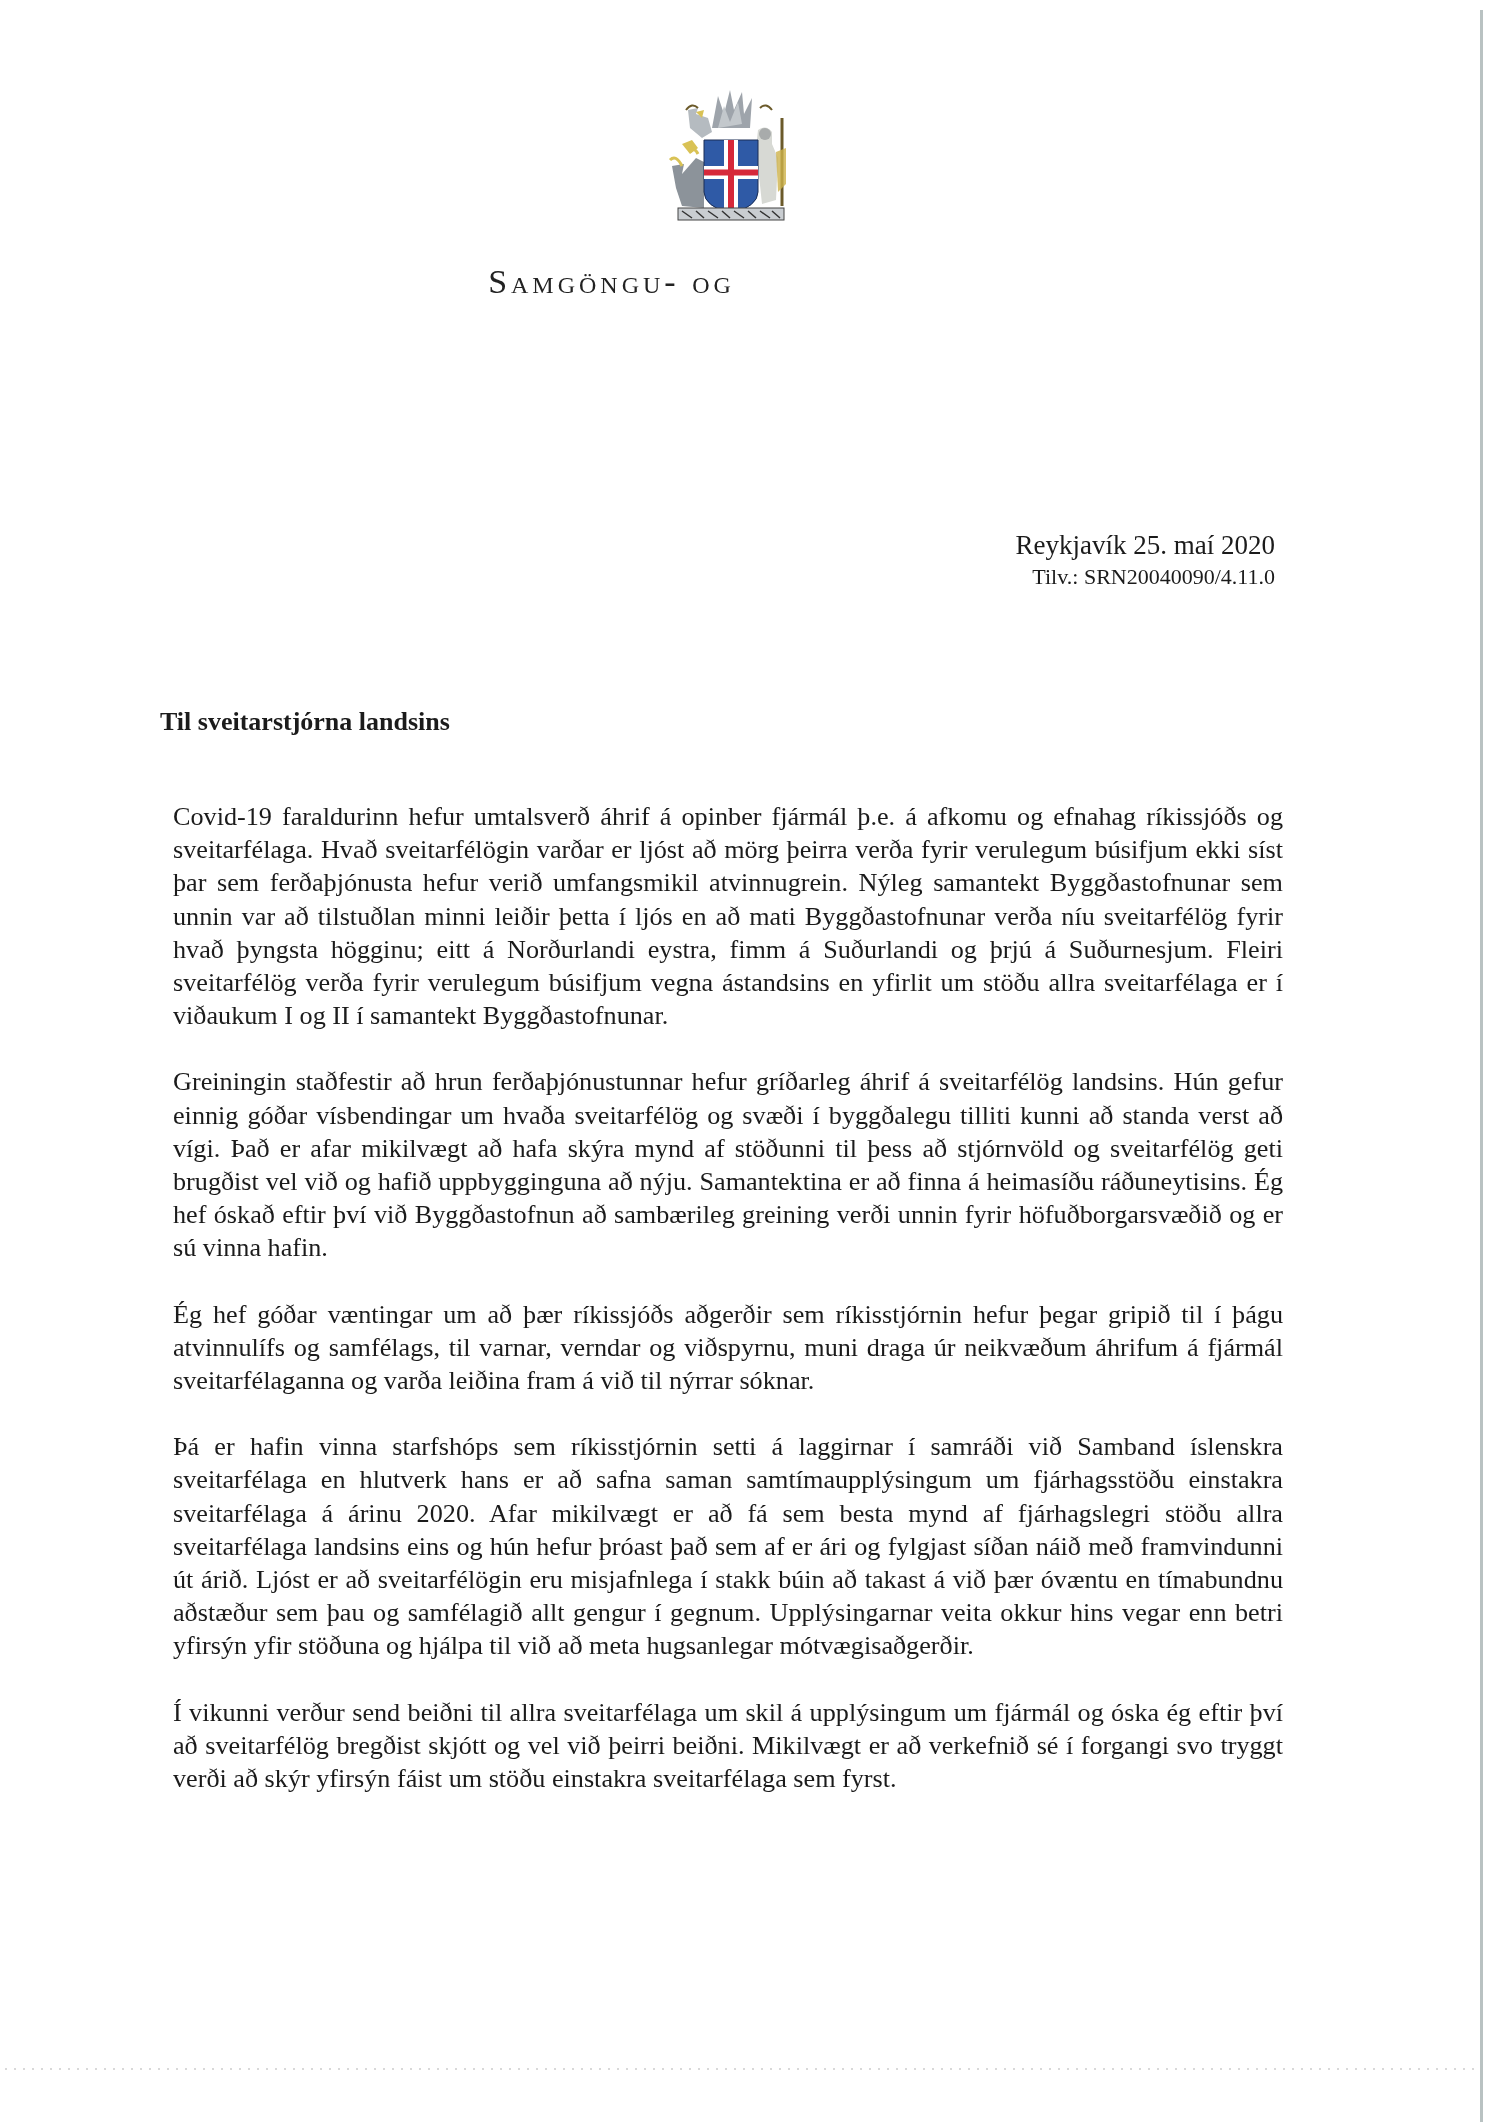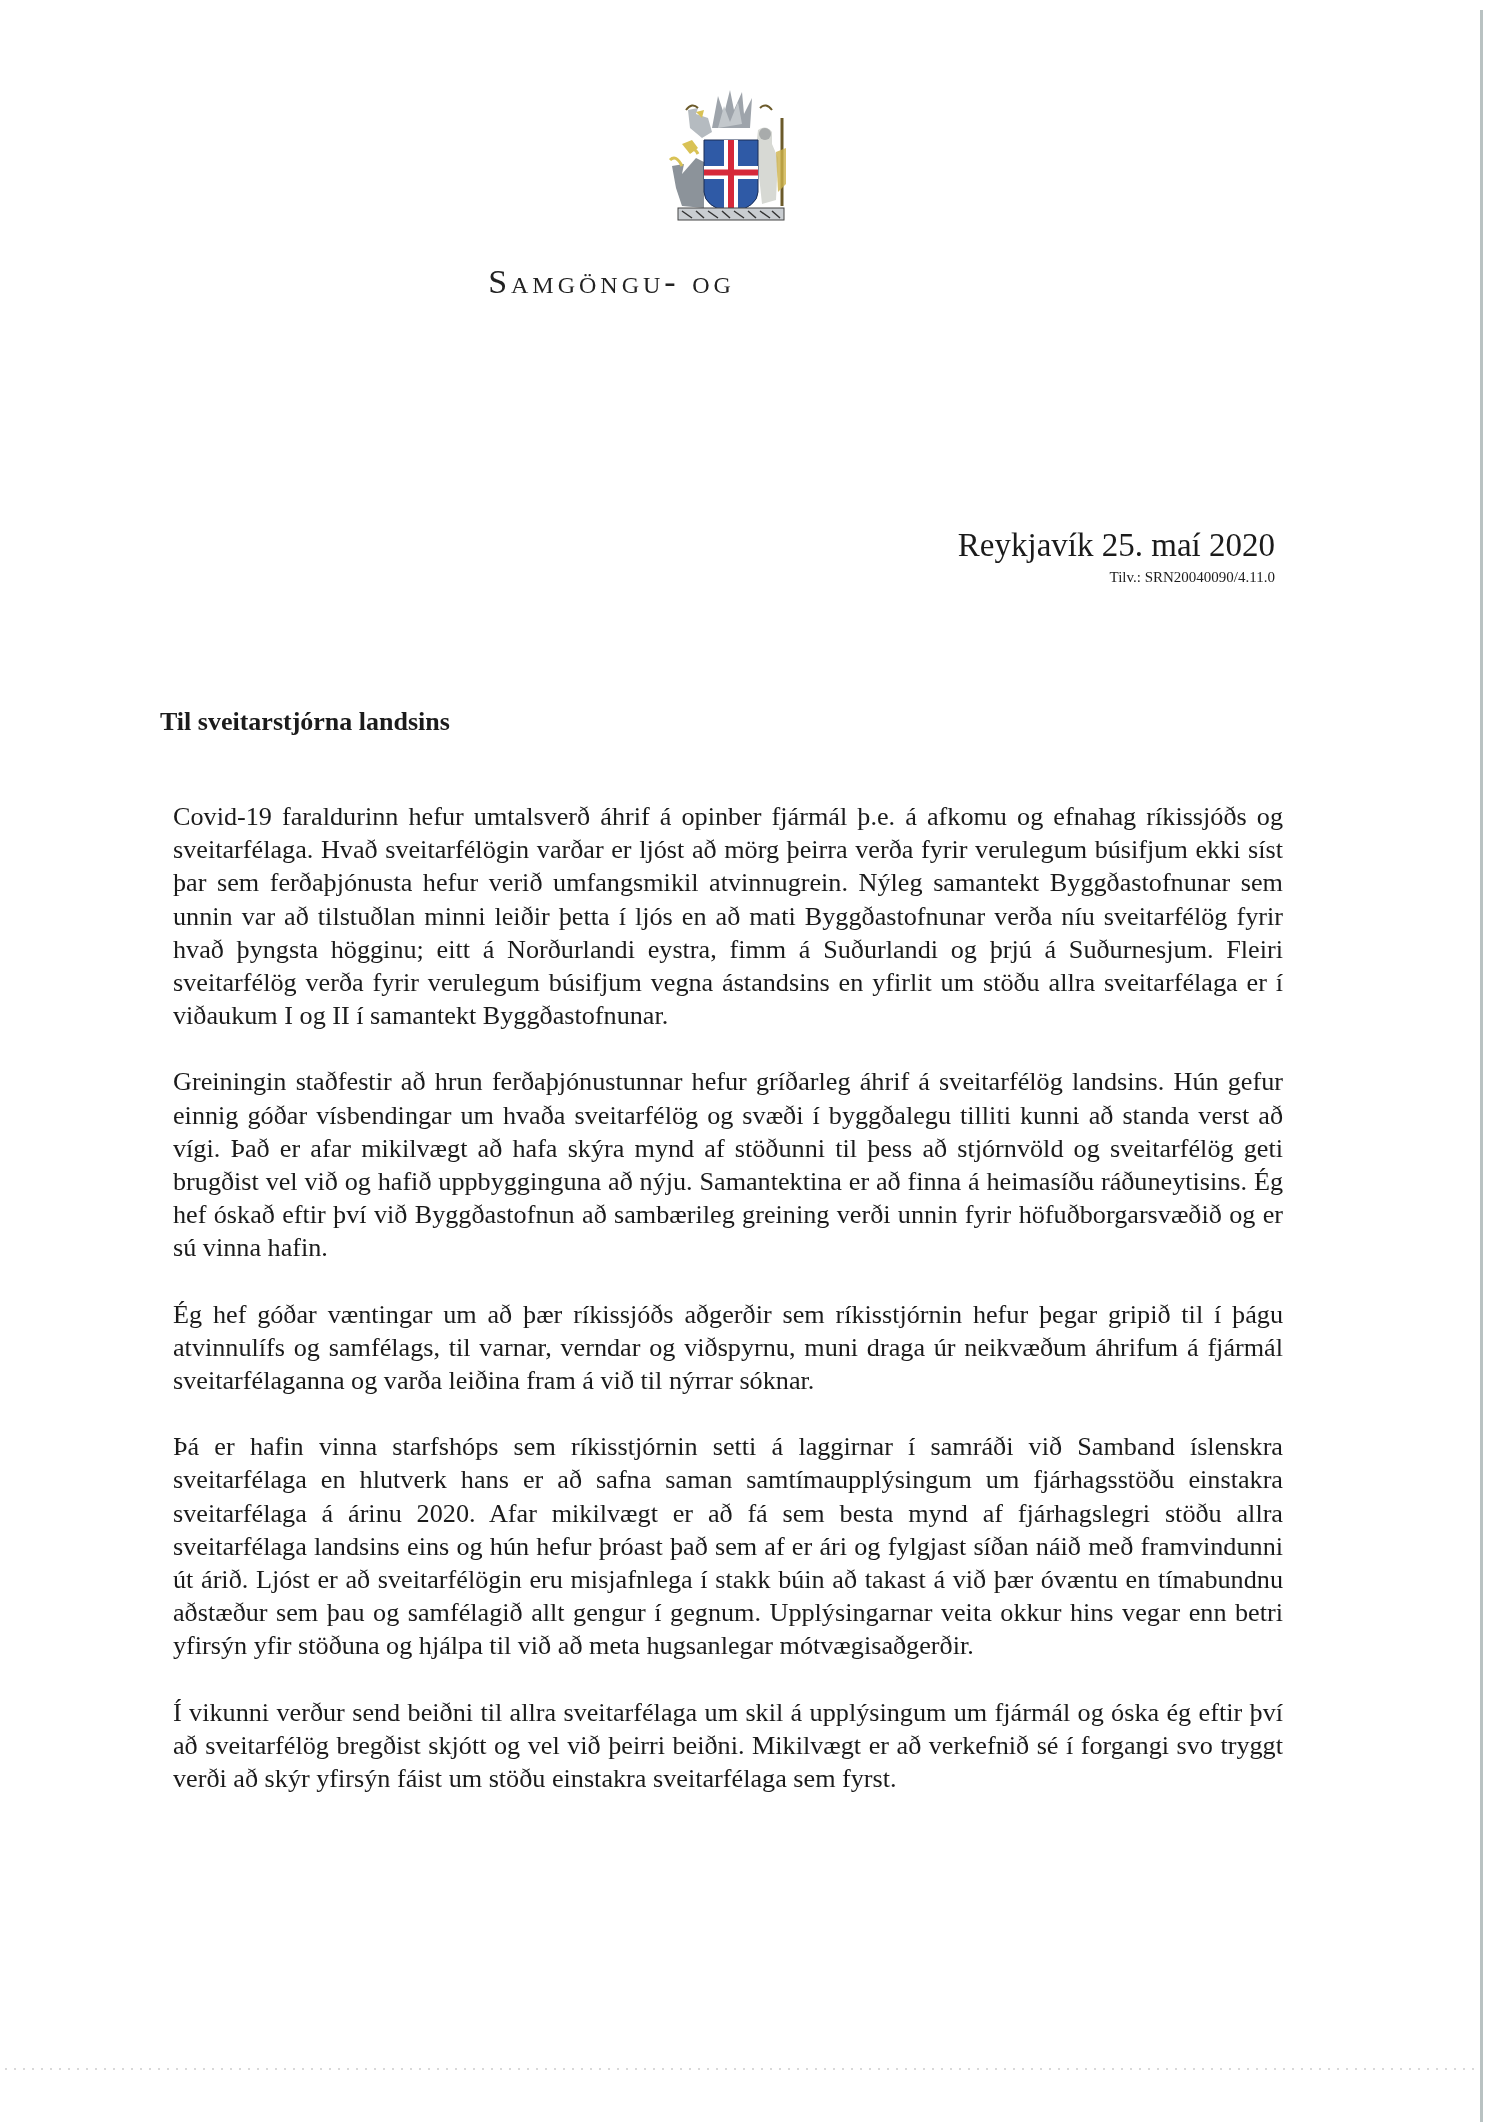--- a/index.html
+++ b/index.html
@@ -54,25 +54,25 @@
       letter-spacing: 3px;
       margin-top: -2px;
     }
     .dateblock {
       position: absolute;
       right: 226px;
       top: 528px;
       text-align: right;
     }
     .dateblock .date {
-      font-size: 33px;
+      font-size: 27px;
       line-height: 34px;
     }
     .dateblock .ref {
-      font-size: 15px;
+      font-size: 22px;
       line-height: 30px;
     }
     .recipient {
       position: absolute;
       left: 160px;
       top: 707px;
       font-weight: bold;
       font-size: 26px;
     }
     .body {

